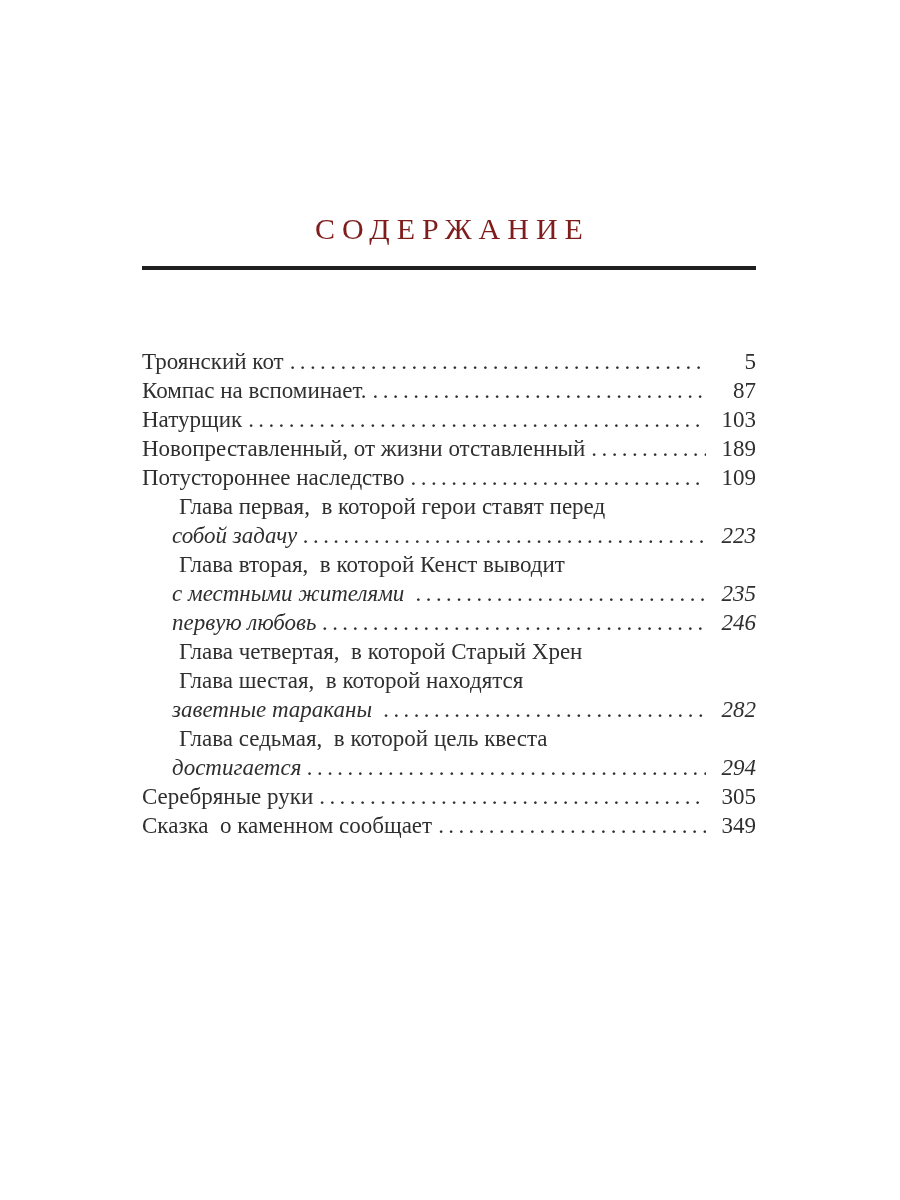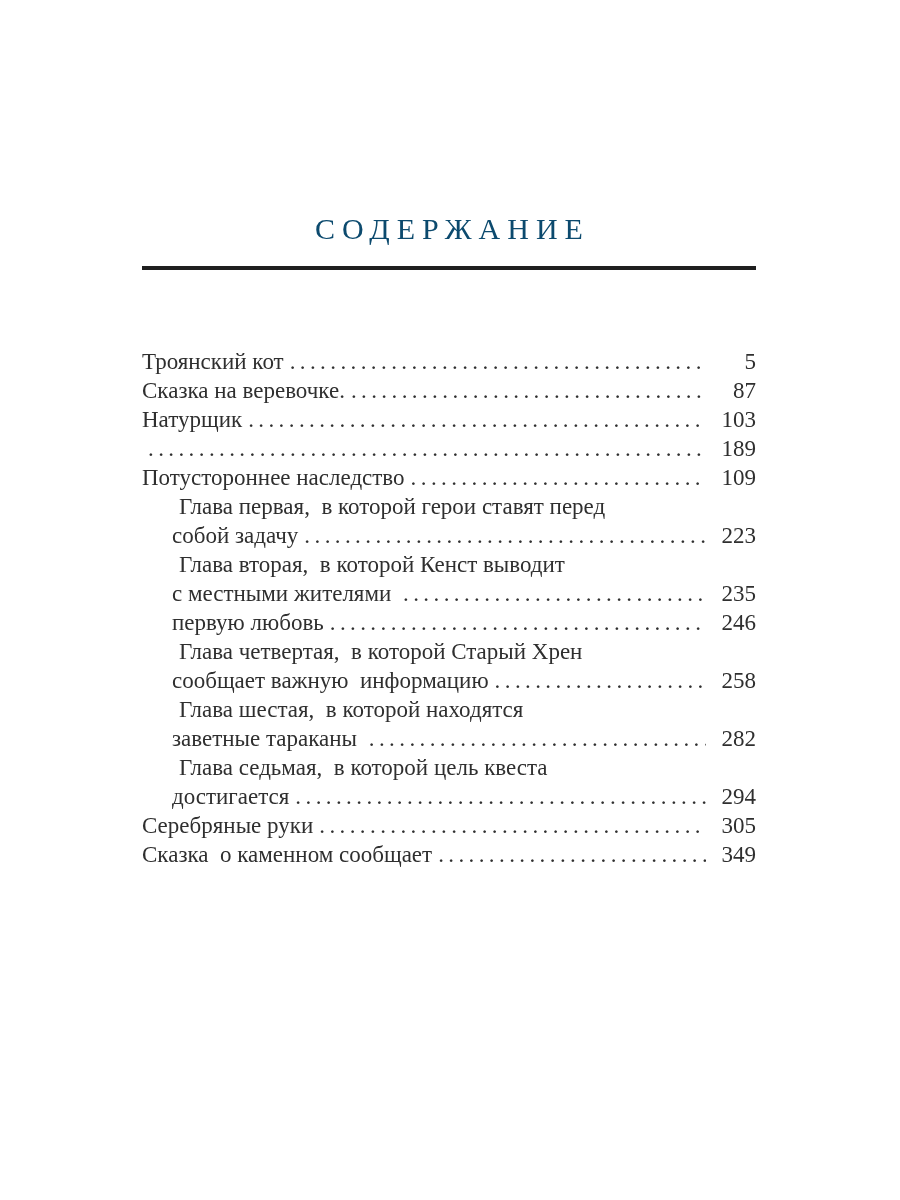--- a/index.html
+++ b/index.html
@@ -23,21 +23,21 @@
     width: 614px;
   }
   .heading {
     margin: 212px 0 0 0;
     text-align: center;
     font-size: 30px;
     font-weight: 400;
     letter-spacing: 7px;
     text-indent: 7px; 
     line-height: 34px;
-    color: #0c4a6e;
+    color: #7f1d1d;
   }
   .rule {
     margin-top: 20px;
     height: 4px;
     background: #1f1f1f;
   }
   .toc {
     margin-top: 77px;
     font-size: 23px;
     line-height: 29px;
@@ -62,46 +62,47 @@
     content: "...................................................................................................................................";
     letter-spacing: 4.4px;
   }
   .page-num {
     flex: 0 0 auto;
     min-width: 50px;
     text-align: right;
     white-space: pre;
   }
   .chapter.line-first { padding-left: 37px; }
-  .chapter.line-cont  { padding-left: 30px; }
+  .chapter.line-cont  { padding-left: 30px; font-style: italic; }
 </style>
 </head>
 <body>
 
 <div class="page">
   <div class="content">
     <h1 class="heading">СОДЕРЖАНИЕ</h1>
     <div class="rule"></div>
     <div class="toc">
         <div class="toc-row work line-first">
           <span class="entry-text">Троянский кот</span>
           <span class="leader"></span>
           <span class="page-num">5</span>
         </div>
         <div class="toc-row work line-first">
-          <span class="entry-text">Сказка на веревочке.</span>
+          <span class="entry-text">Компас на вспоминает.</span>
           <span class="leader"></span>
           <span class="page-num">87</span>
         </div>
         <div class="toc-row work line-first">
           <span class="entry-text">Натурщик</span>
           <span class="leader"></span>
           <span class="page-num">103</span>
         </div>
         <div class="toc-row work line-first">
+          <span class="entry-text">Новопреставленный, от жизни отставленный</span>
           <span class="leader"></span>
           <span class="page-num">189</span>
         </div>
         <div class="toc-row work line-first">
           <span class="entry-text">Потустороннее наследство</span>
           <span class="leader"></span>
           <span class="page-num">109</span>
         </div>
         <div class="toc-row chapter line-first">
           <span class="entry-text">Глава первая,  в которой герои ставят перед</span>
@@ -120,25 +121,20 @@
           <span class="page-num">235</span>
         </div>
         <div class="toc-row chapter line-cont">
           <span class="entry-text">первую любовь</span>
           <span class="leader"></span>
           <span class="page-num">246</span>
         </div>
         <div class="toc-row chapter line-first">
           <span class="entry-text">Глава четвертая,  в которой Старый Хрен</span>
         </div>
-        <div class="toc-row chapter line-cont">
-          <span class="entry-text">сообщает важную  информацию</span>
-          <span class="leader"></span>
-          <span class="page-num">258</span>
-        </div>
         <div class="toc-row chapter line-first">
           <span class="entry-text">Глава шестая,  в которой находятся</span>
         </div>
         <div class="toc-row chapter line-cont">
           <span class="entry-text">заветные тараканы </span>
           <span class="leader"></span>
           <span class="page-num">282</span>
         </div>
         <div class="toc-row chapter line-first">
           <span class="entry-text">Глава седьмая,  в которой цель квеста</span>

